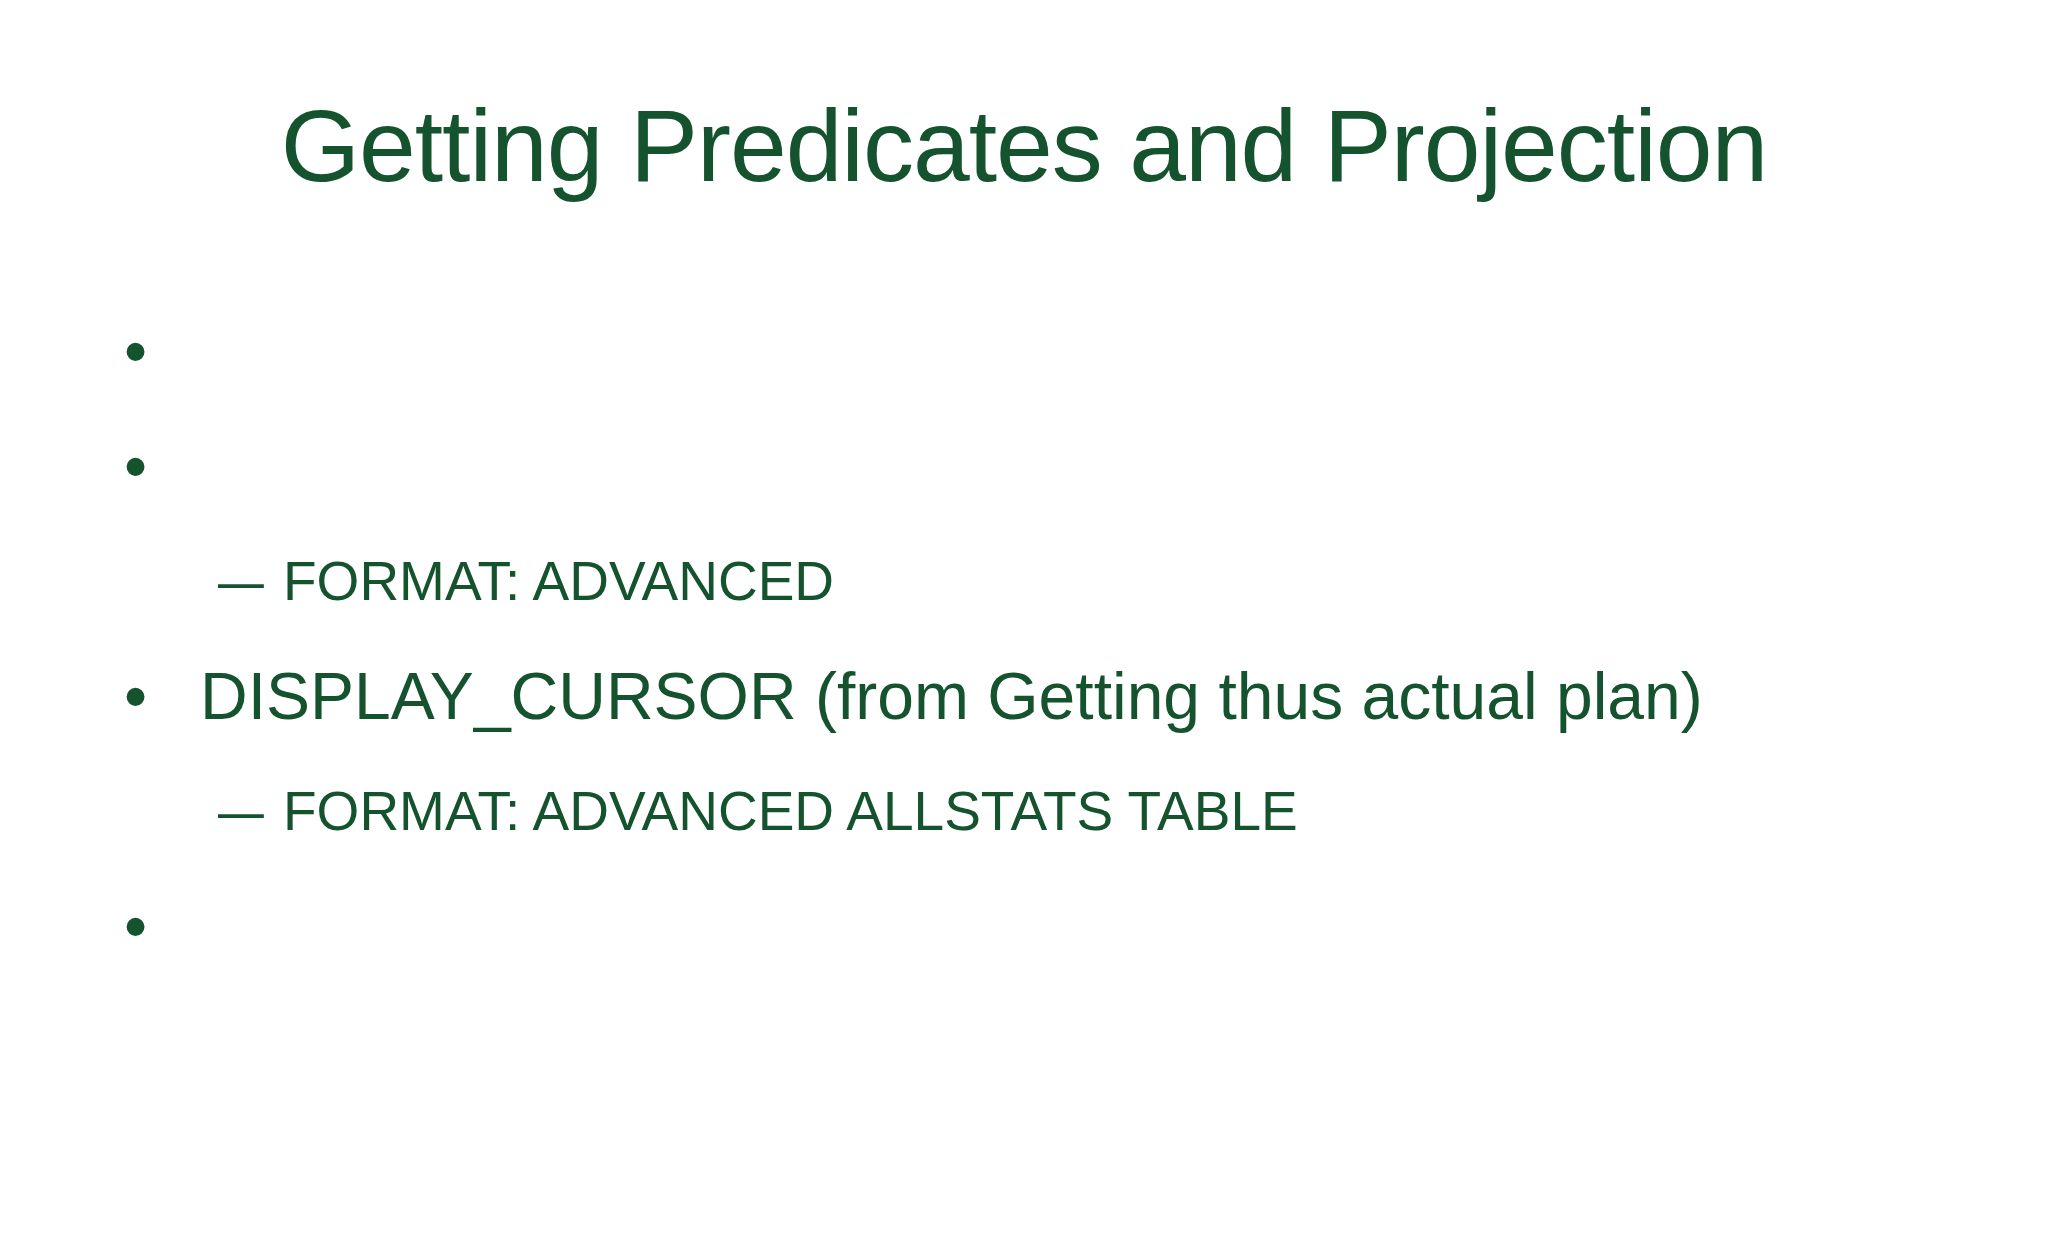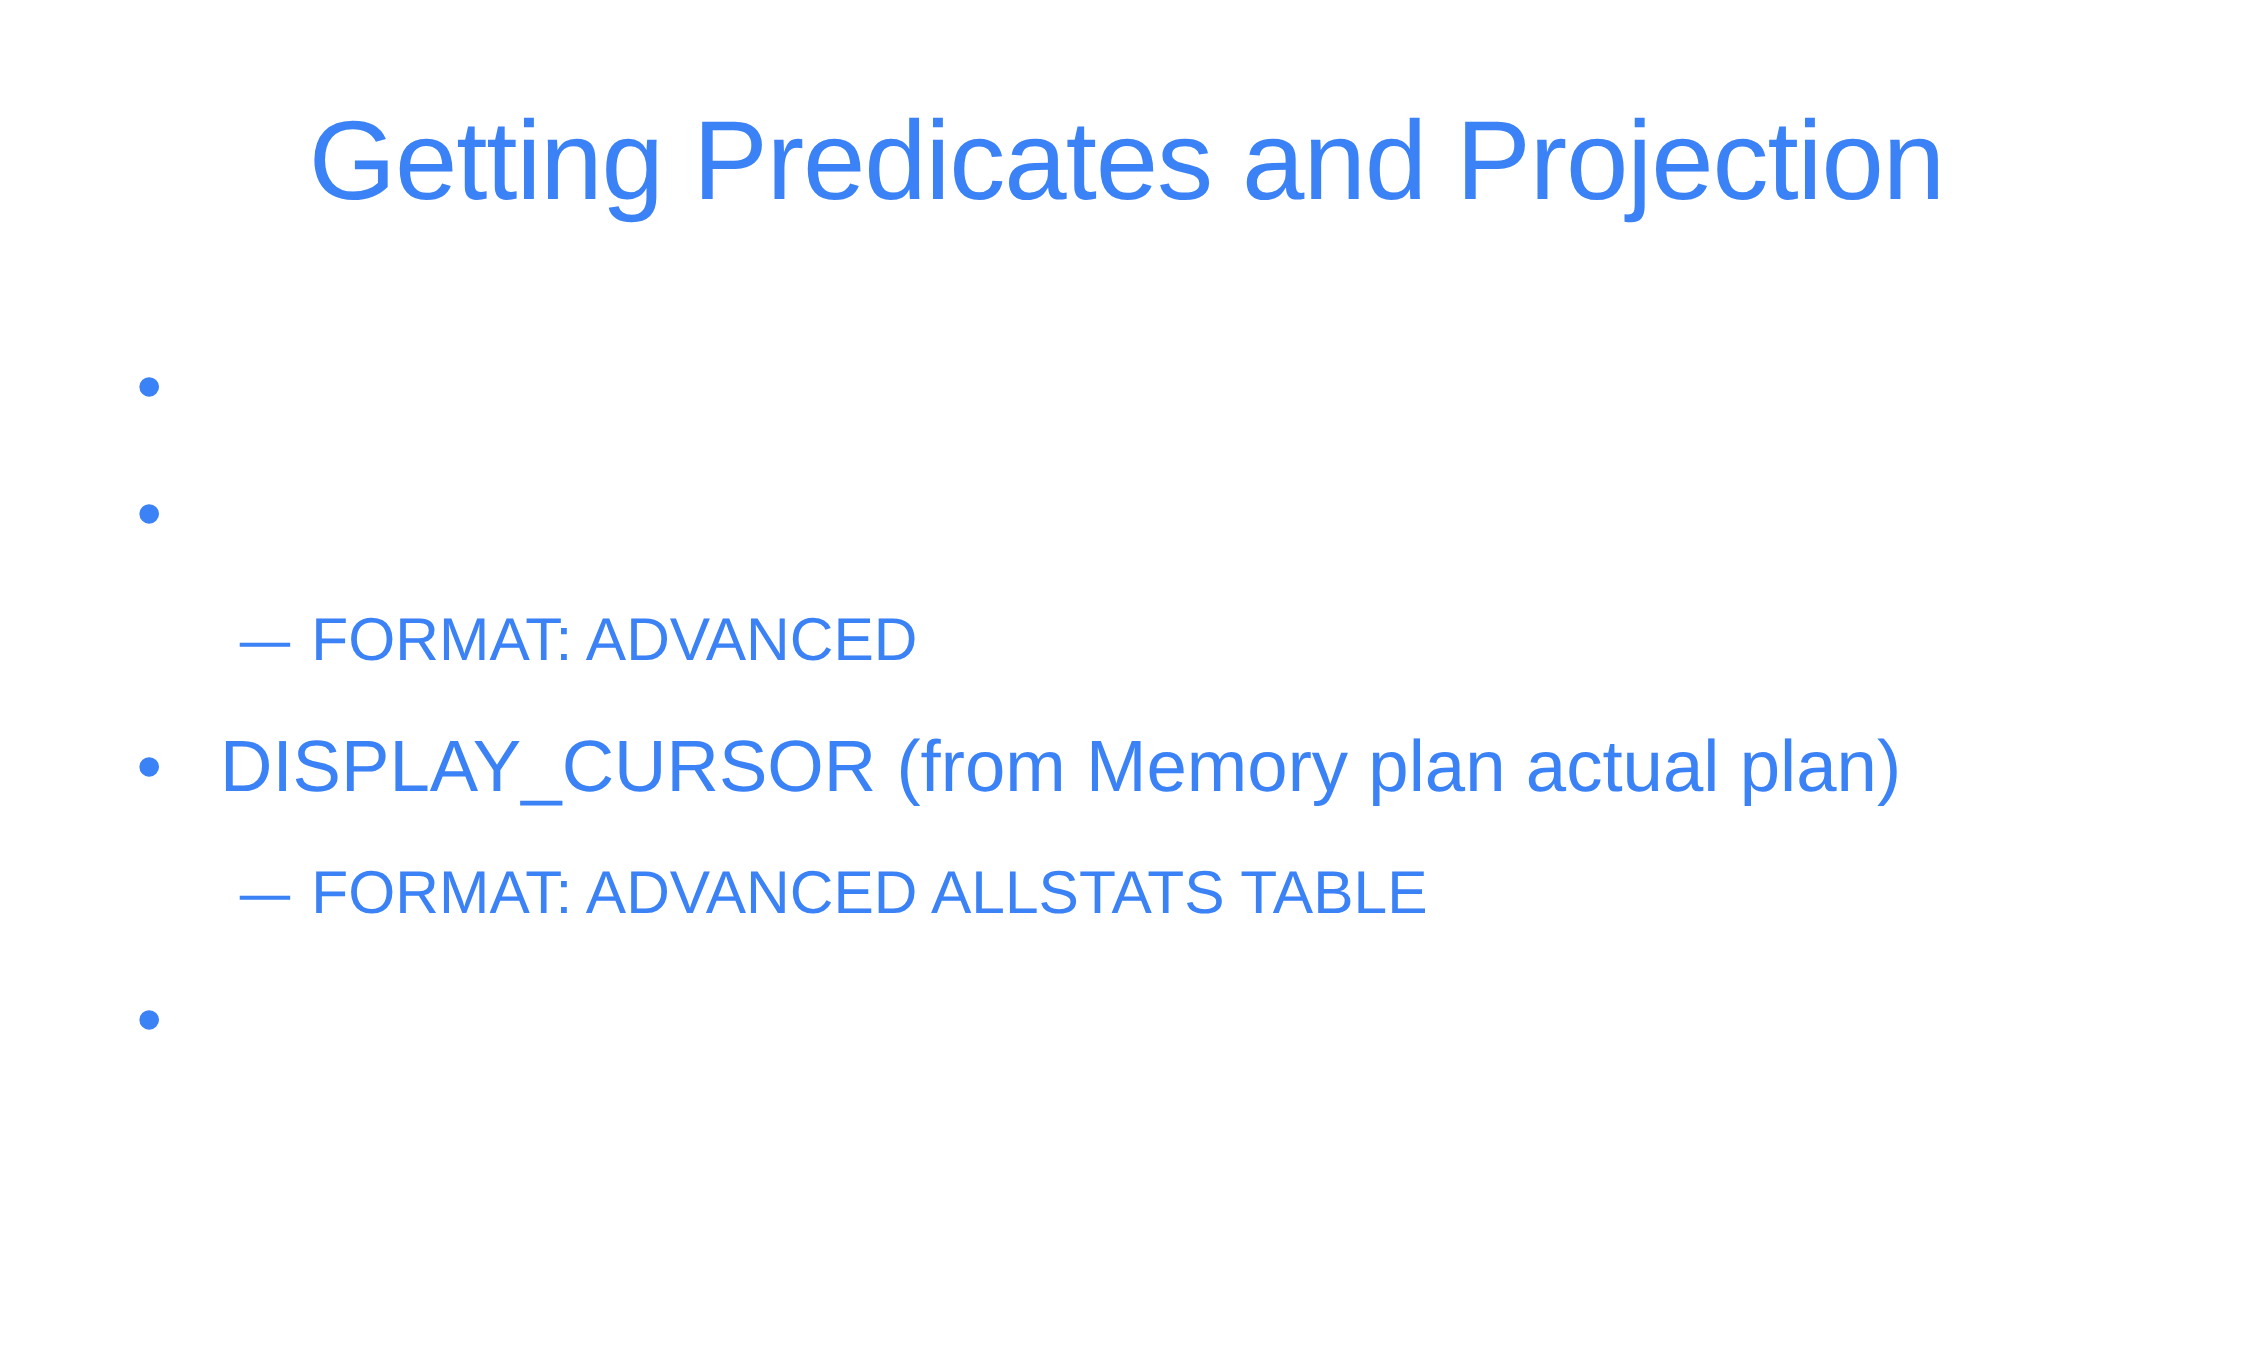--- a/index.html
+++ b/index.html
@@ -8,21 +8,21 @@
     width: 2048px;
     height: 1243px;
     background: #ffffff;
     overflow: hidden;
   }
   .slide {
     position: relative;
     width: 2048px;
     height: 1243px;
     background: #ffffff;
-    color: #3b82f6;
+    color: #14532d;
     font-family: "Liberation Sans", "DejaVu Sans", sans-serif;
   }
   .title {
     position: absolute;
     top: 85px;
     left: 0;
     width: 100%;
     margin: 0;
     text-align: center;
     font-size: 102px;
@@ -87,21 +87,21 @@
       <span class="marker m1">•</span>
     </div>
 
     <div class="line l2">
       <span class="marker m2">–</span>
       <span>FORMAT: </span><span class="bold">ADVANCED</span>
     </div>
 
     <div class="line l1">
       <span class="marker m1">•</span>
-      <span>DISPLAY_CURSOR (from Memory plan actual plan)</span>
+      <span>DISPLAY_CURSOR (from Getting thus actual plan)</span>
     </div>
 
     <div class="line l2">
       <span class="marker m2">–</span>
       <span>FORMAT: </span><span class="bold">ADVANCED ALLSTATS TABLE</span>
     </div>
 
     <div class="line l1">
       <span class="marker m1">•</span>
     </div>

